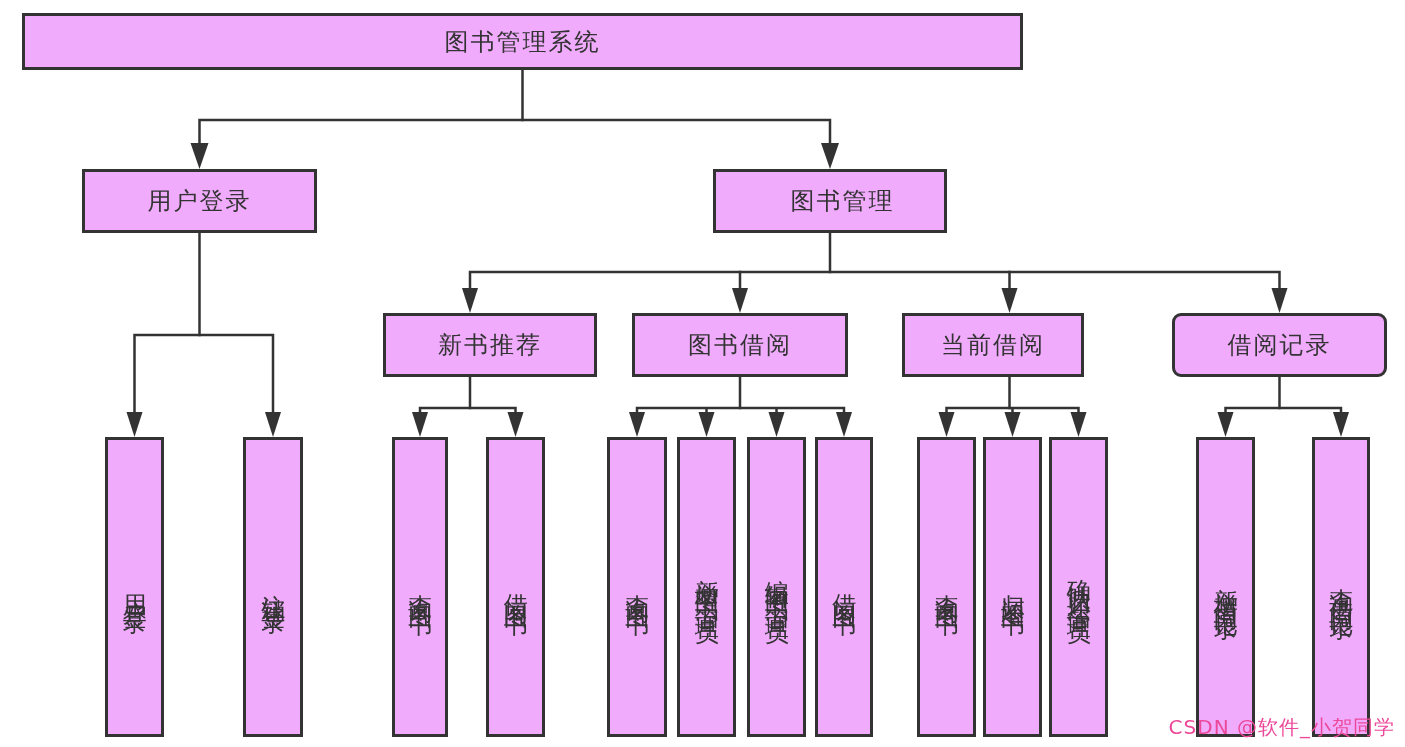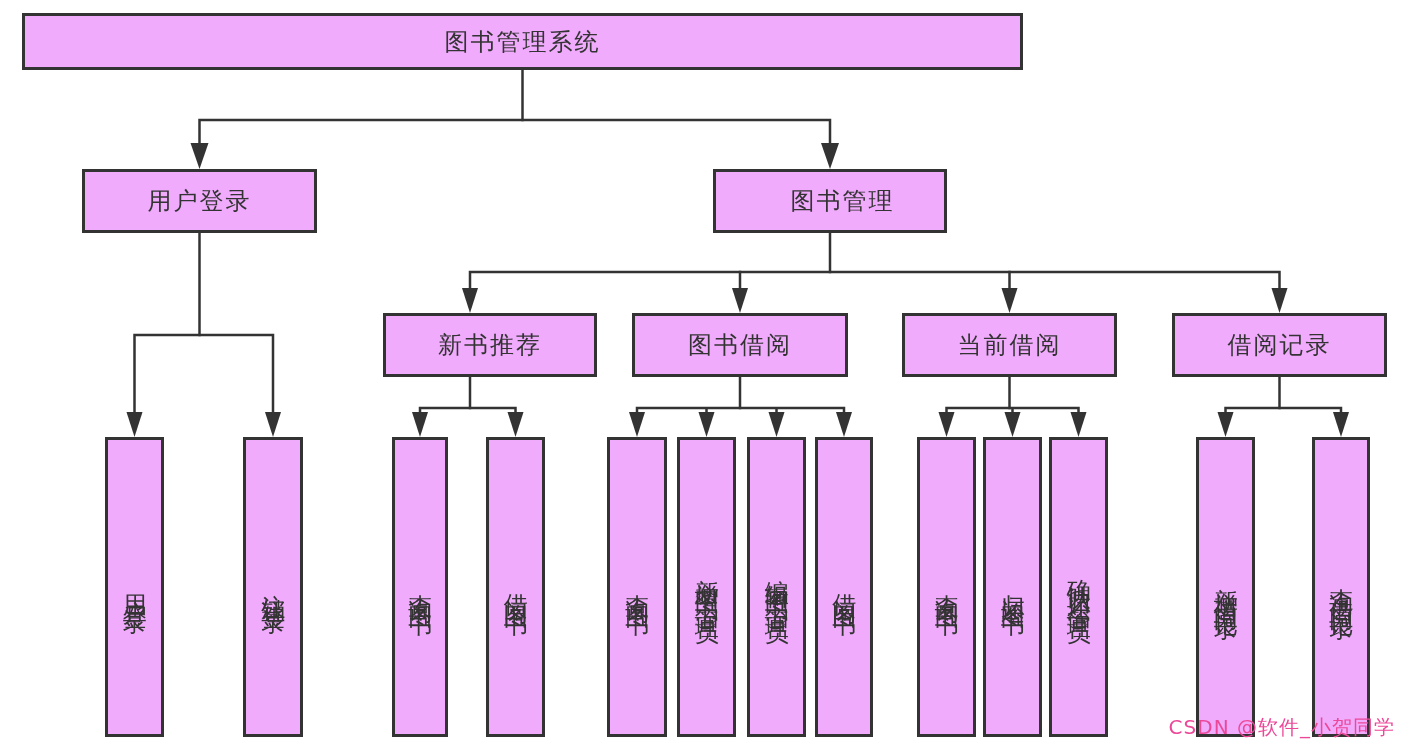--- a/index.html
+++ b/index.html
@@ -97,22 +97,22 @@
     </g>
   </svg>
 
   <div class="box hbox" style="left:22px; top:13px; width:1001px; height:57px;">图书管理系统</div>
 
   <div class="box hbox" style="left:82px; top:169px; width:235px; height:64px;">用户登录</div>
   <div class="box hbox" style="left:713px; top:169px; width:234px; height:64px;padding-left:25px;">图书管理</div>
 
   <div class="box hbox" style="left:363px; top:313px; width:214px; height:64px;margin-left:20px;">新书推荐</div>
   <div class="box hbox" style="left:632px; top:313px; width:216px; height:64px;">图书借阅</div>
-  <div class="box hbox" style="left:902px; top:313px; width:215px; height:64px;font-family:Liberation Mono, monospace;">当前借阅</div>
-  <div class="box hbox" style="left:1172px; top:313px; width:215px; height:64px;">借阅记录</div>
+  <div class="box hbox" style="left:902px; top:313px; width:182px; height:64px;font-family:Liberation Mono, monospace;">当前借阅</div>
+  <div class="box hbox" style="left:1172px; top:313px; width:215px; height:64px;border-radius:9px;">借阅记录</div>
 
   <div class="box vbox" style="left:105px; top:437px; width:59px; height:300px;">
       <span class="vtext">用户登录</span>
     </div>
   <div class="box vbox" style="left:243px; top:437px; width:60px; height:300px;">
       <span class="vtext">注销登录</span>
     </div>
 
   <div class="box vbox" style="left:392px; top:437px; width:56px; height:300px;">
       <span class="vtext">查询图书</span>

